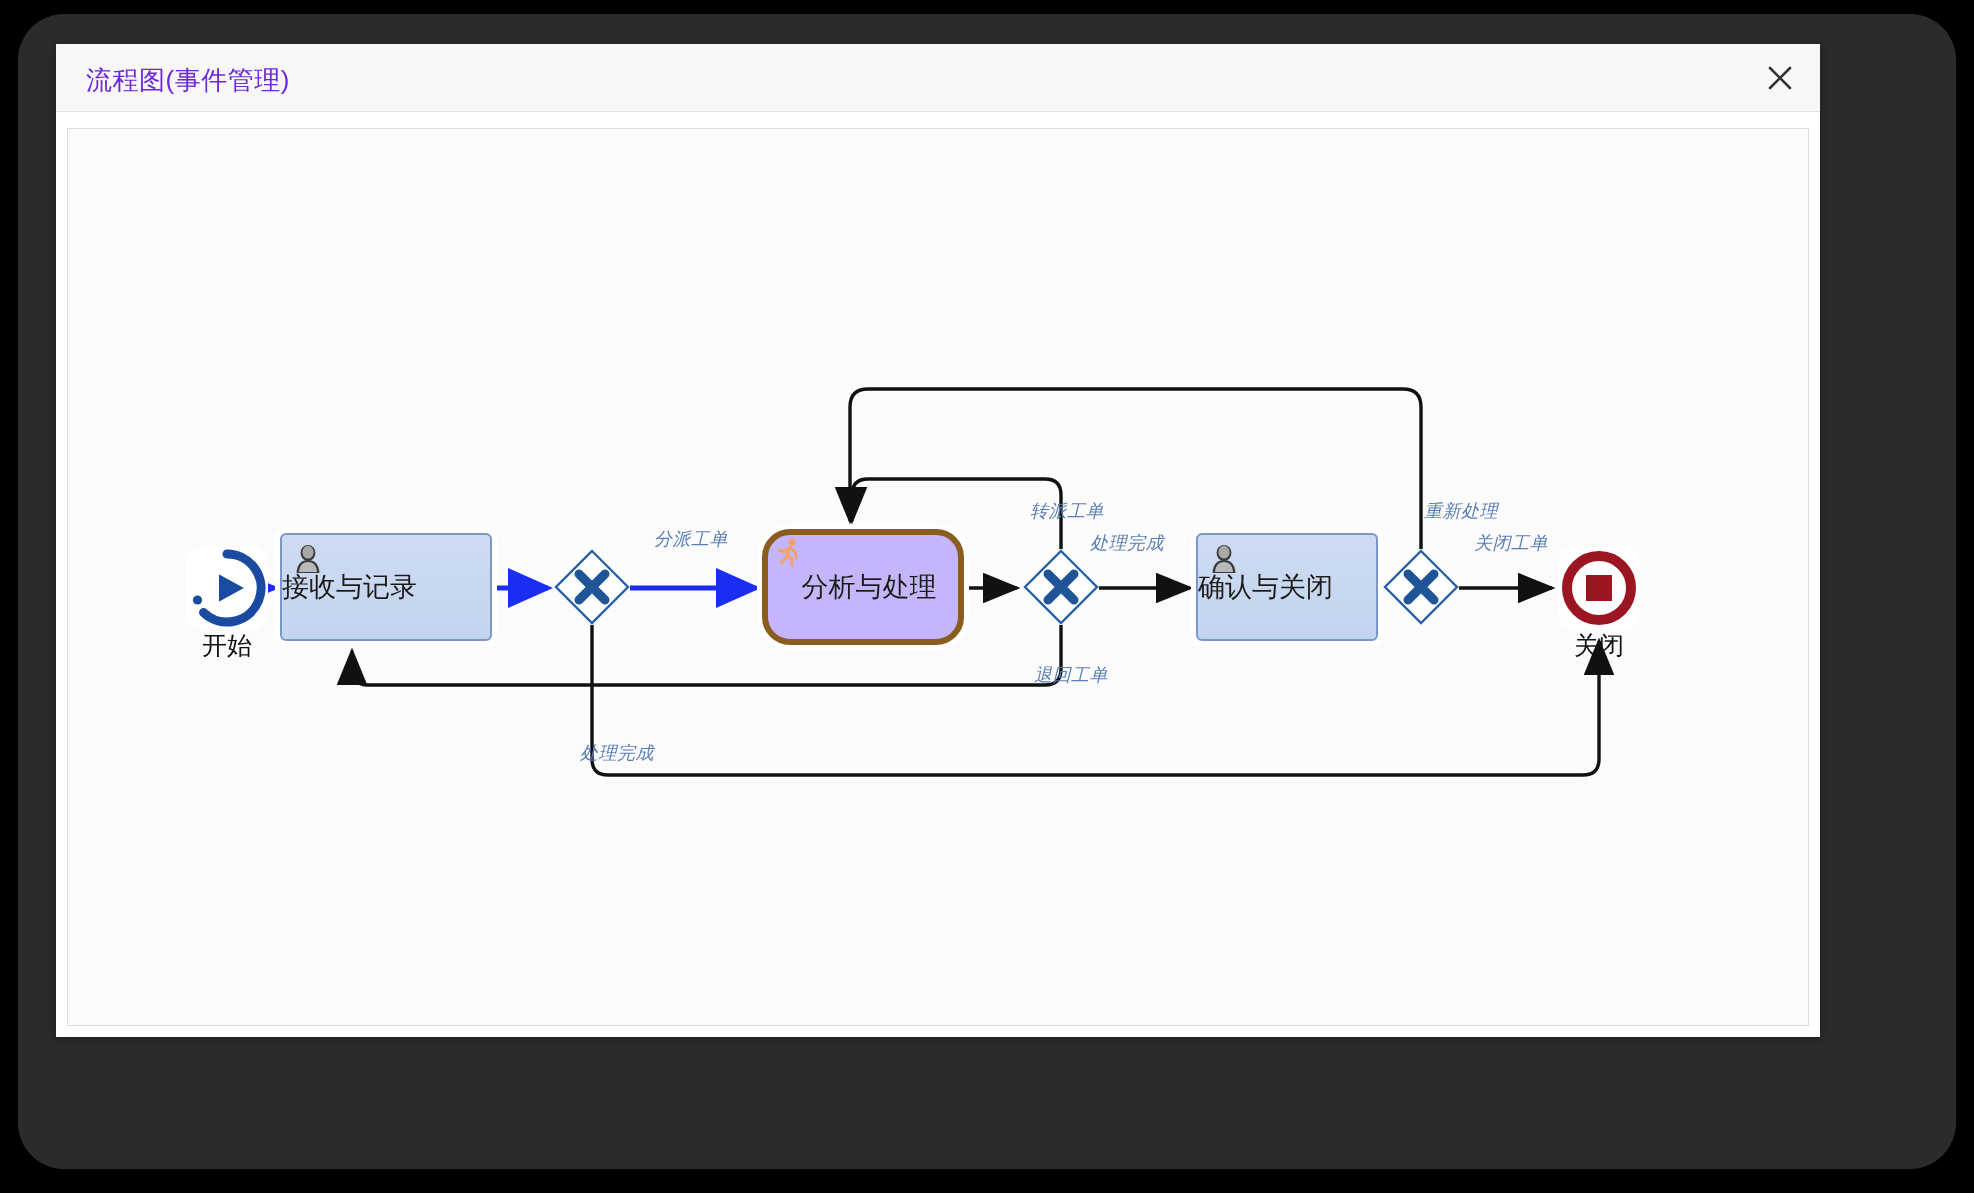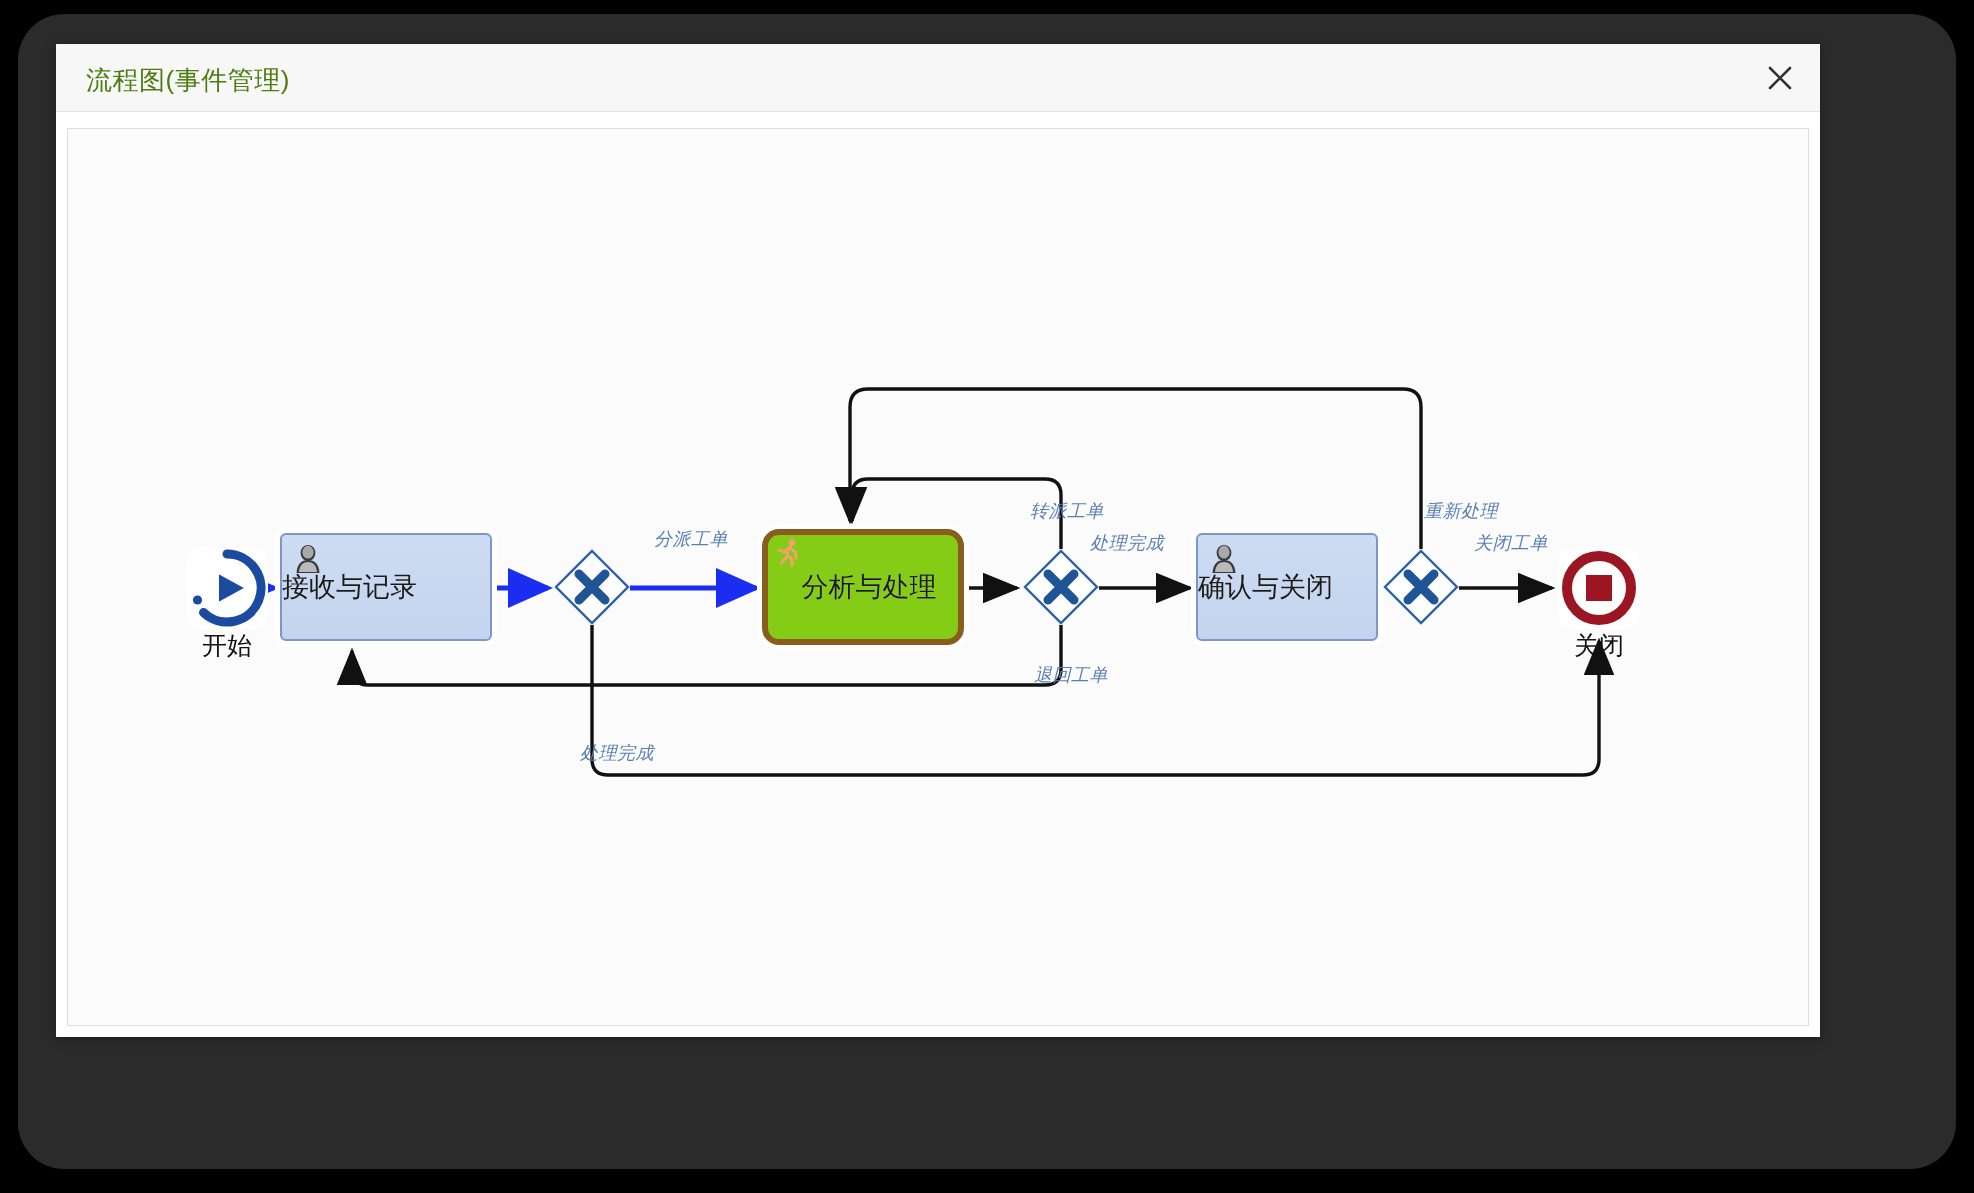--- a/index.html
+++ b/index.html
@@ -50,21 +50,21 @@
     height: 68px;
     background: #f7f7f7;
     border-bottom: 1px solid #e3e3e3;
     box-sizing: border-box;
   }
   #dialog-title {
     position: absolute;
     left: 30px;
     top: 19px;
     font-size: 26px;
-    color: #4d7c0f;
+    color: #6d28d9;
     letter-spacing: .5px;
     white-space: nowrap;
   }
   #close-button {
     position: absolute;
     right: 18px;
     top: 12px;
     width: 44px;
     height: 44px;
     cursor: pointer;
@@ -109,23 +109,23 @@
     background: linear-gradient(#cddcf2, #c3d4ef);
     border: 2px solid #7a97c8;
     border-radius: 6px;
     box-shadow: 0 0 0 5px #ffffff;
     box-sizing: border-box;
     display: flex;
     align-items: center;
   }
   
   .task-run {
-    background: #84cc16;
+    background: #c4b5fd;
     border: 6px solid #8a5c1e;
-    border-radius: 17px;
+    border-radius: 28px;
     box-shadow: 0 0 0 5px #ffffff;
     box-sizing: border-box;
     display: flex;
     align-items: center;
     justify-content: center;
     padding-left: 12px;
   }
   .task-label {
     font-size: 27px;
     color: #1a1a1a;

